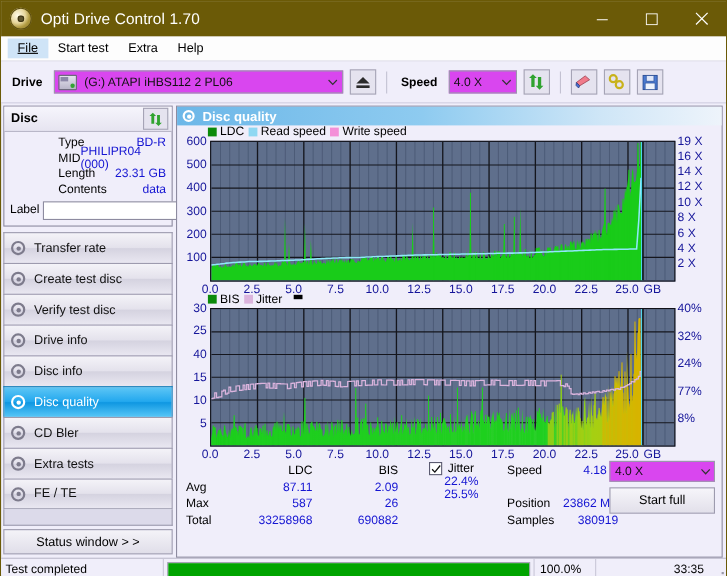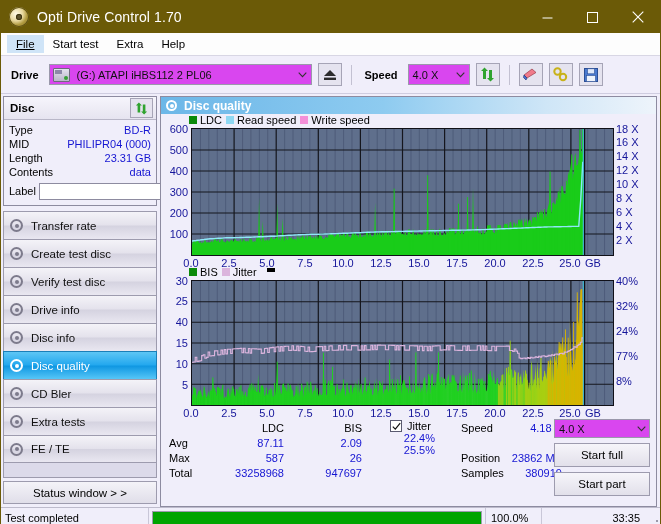--- a/index.html
+++ b/index.html
@@ -80,21 +80,21 @@
   .panel{border:1px solid #8d8ba0;background:#f0eefa;box-sizing:border-box;}
   #disc-panel{}
   #disc-head{
     height:22px;display:flex;align-items:center;border-bottom:1px solid #b9b7c8;
     background:linear-gradient(#f6f5fc,#e6e4f0);padding:0 3px;
   }
   #disc-head .t{font-weight:bold;font-size:11.5px;margin-left:3px;}
   #disc-head .btn{margin-left:auto;width:21px;height:18px;border:1px solid #a6a4b6;background:#e5e3ef;display:flex;align-items:center;justify-content:center;}
   #disc-rows{padding:3px 5px 4px 5px;}
   .drow{display:flex;justify-content:space-between;align-items:center;height:14px;font-size:11px;}
-  .drow .k{color:#000;}
+  .drow .k{color:#000;margin-left:44px;}
   .drow .v{color:#1515d2;}
   #label-row{display:flex;align-items:center;height:20px;margin-top:2px;gap:3px;}
   #label-row .k{font-size:11px;}
   #label-input{flex:1;height:17px;border:1px solid #8d8ba0;background:#fff;box-sizing:border-box;}
   #label-btn{width:21px;height:19px;border:1px solid #a6a4b6;background:#e5e3ef;display:flex;align-items:center;justify-content:center;}
   .cd-glyph{width:13px;height:13px;border-radius:50%;
     background:radial-gradient(circle at 40% 35%,#fdfde4 0%,#eeea9a 40%,#cfc85a 70%,#a39b2e 100%);
     box-shadow:inset 0 0 0 1px #7d7620;position:relative;}
   .cd-glyph:after{content:"";position:absolute;left:5px;top:5px;width:3px;height:3px;border-radius:50%;background:#fff;box-shadow:0 0 0 1px #8d8620;}
   
@@ -510,21 +510,21 @@
             </svg>
         </div>
 
         <div class="ylab" style="left:0px;top:9px;width:27px;">600</div>
         <div class="ylab" style="left:0px;top:30px;width:27px;">500</div>
         <div class="ylab" style="left:0px;top:51px;width:27px;">400</div>
         <div class="ylab" style="left:0px;top:72px;width:27px;">300</div>
         <div class="ylab" style="left:0px;top:93px;width:27px;">200</div>
         <div class="ylab" style="left:0px;top:114px;width:27px;">100</div>
 
-        <div class="ylab-r" style="right:0px;top:9px;width:40px;">18 X</div>
+        <div class="ylab-r" style="right:0px;top:9px;width:40px;">19 X</div>
         <div class="ylab-r" style="right:0px;top:22px;width:40px;">16 X</div>
         <div class="ylab-r" style="right:0px;top:36px;width:40px;">14 X</div>
         <div class="ylab-r" style="right:0px;top:50px;width:40px;">12 X</div>
         <div class="ylab-r" style="right:0px;top:64px;width:40px;">10 X</div>
         <div class="ylab-r" style="right:0px;top:78px;width:40px;">8 X</div>
         <div class="ylab-r" style="right:0px;top:92px;width:40px;">6 X</div>
         <div class="ylab-r" style="right:0px;top:106px;width:40px;">4 X</div>
         <div class="ylab-r" style="right:0px;top:120px;width:40px;">2 X</div>
 
         <div class="xlab" style="left:16px;top:143px;width:28px;">0.0</div>
@@ -946,21 +946,21 @@
             <td class="n">2.09</td>
           </tr>
           <tr>
             <td class="k">Max</td>
             <td class="n">587</td>
             <td class="n">26</td>
           </tr>
           <tr>
             <td class="k">Total</td>
             <td class="n">33258968</td>
-            <td class="n">947697</td>
+            <td class="n">690882</td>
           </tr>
         </tbody>
           </table>
 
         <div id="jitcol">
           <div class="jhead">
             <span id="jit-check">
               <svg width="9" height="9" viewBox="0 0 9 9">
                   <polyline points="0.8,4.6 3.3,7.2 8.2,1.2" fill="none" stroke="#111" stroke-width="1.2"></polyline>
                 </svg>
@@ -995,21 +995,20 @@
         <div id="btncol">
           <div class="combo cb">
             <div class="cv">4.0 X</div>
             <div class="chev">
               <svg width="9" height="6" viewBox="0 0 9 6">
                   <polyline points="0.7,0.7 4.5,4.7 8.3,0.7" fill="none" stroke="#333" stroke-width="1.1"></polyline>
                 </svg>
             </div>
           </div>
           <div class="act">Start full</div>
-          <div class="act">Start part</div>
         </div>
 
       </div>
     </div>
   </div>
 
   <div id="statusbar">
     <div id="sb-text">Test completed</div>
     <div id="sb-prog">
       <div id="progtrack">

